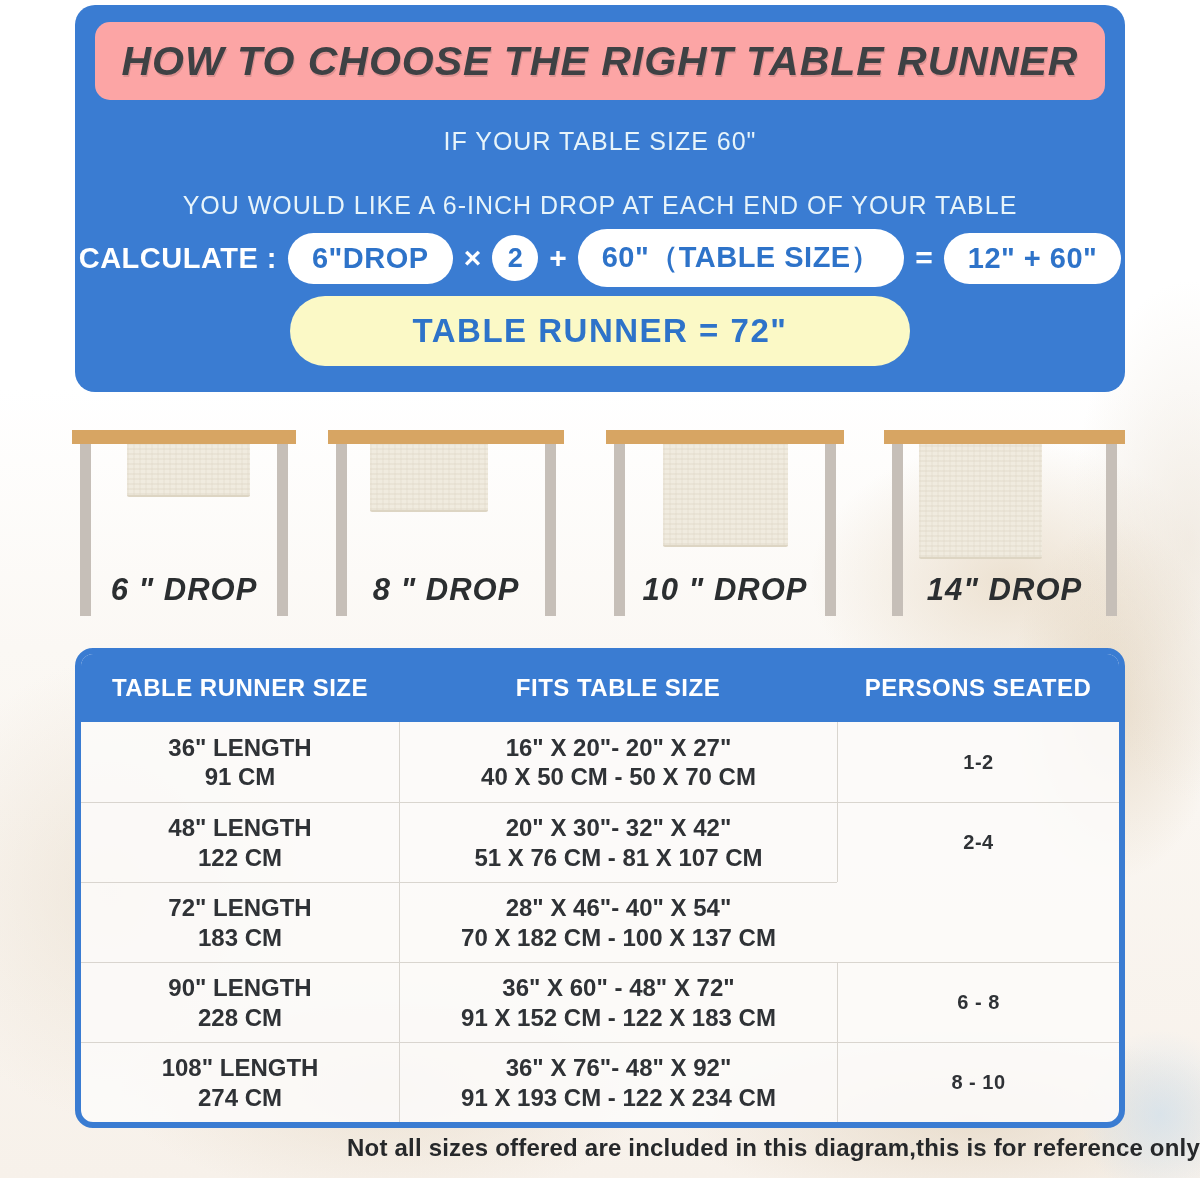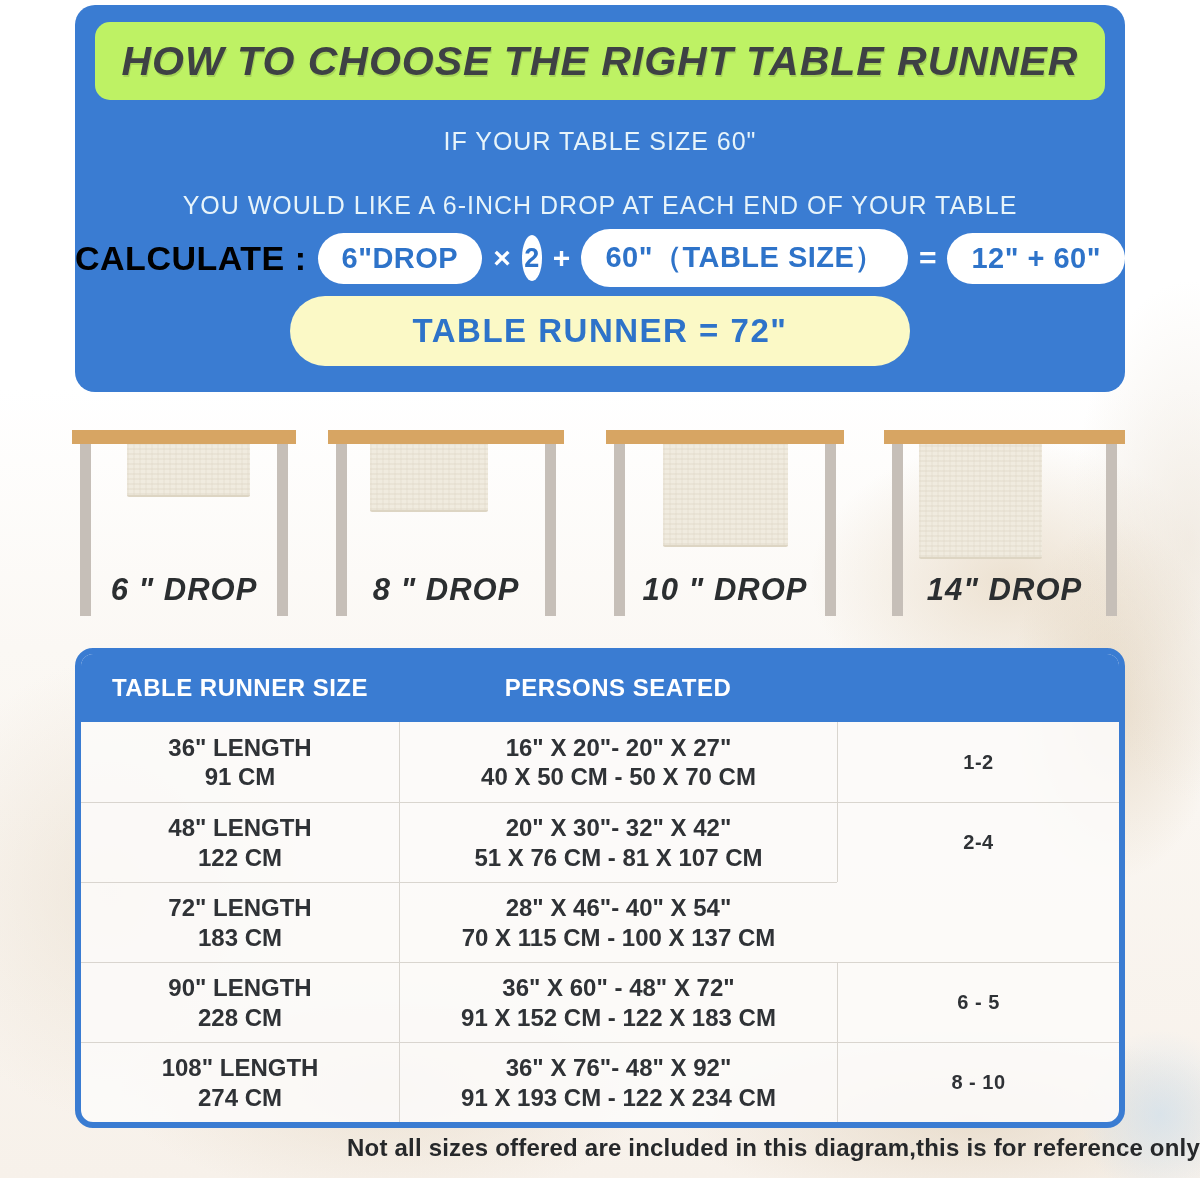--- a/index.html
+++ b/index.html
@@ -11,31 +11,31 @@
   .b2{left:1010px;top:520px;width:210px;height:360px;background:radial-gradient(closest-side,rgba(217,198,170,.55),rgba(217,198,170,0));}
   .b3{left:-80px;top:660px;width:380px;height:460px;background:radial-gradient(closest-side,rgba(230,218,200,.5),rgba(230,218,200,0));}
   .b4{left:120px;top:980px;width:540px;height:220px;background:radial-gradient(closest-side,rgba(228,214,194,.55),rgba(228,214,194,0));}
   .b5{left:680px;top:1030px;width:580px;height:180px;background:radial-gradient(closest-side,rgba(222,206,183,.55),rgba(222,206,183,0));}
   .b6{left:1070px;top:280px;width:240px;height:520px;background:radial-gradient(closest-side,rgba(233,224,211,.55),rgba(233,224,211,0));}
   .b7{left:1080px;top:1030px;width:160px;height:170px;background:radial-gradient(closest-side,rgba(205,223,238,.65),rgba(205,223,238,0));}
 
   
   .top-panel{position:absolute;z-index:1;left:75px;top:5px;width:1050px;height:387px;
              background:#3A7CD2;border-radius:20px;}
-  .title-box{position:absolute;left:20px;right:20px;top:17px;height:78px;background:#bef264;
+  .title-box{position:absolute;left:20px;right:20px;top:17px;height:78px;background:#fca5a5;
              border-radius:15px;display:flex;align-items:center;justify-content:center;}
   .title-box h1{margin:0;font-size:41px;font-weight:bold;font-style:italic;color:#3E4144;
                 letter-spacing:1px;text-shadow:1px 2px 0 rgba(0,0,0,.12);white-space:nowrap;}
   .intro{position:absolute;left:0;width:100%;text-align:center;color:#E7F4FA;
          font-size:25px;letter-spacing:1px;white-space:nowrap;}
   .intro1{top:122px;}
   .intro2{top:158px;margin-top:28px;}
   .calc{position:absolute;top:224px;left:0;right:0;height:58px;display:flex;
         align-items:center;justify-content:center;gap:11px;}
-  .calc-label{color:#000000;font-size:34px;font-weight:bold;letter-spacing:.5px;white-space:nowrap;}
+  .calc-label{color:#ffffff;font-size:29px;font-weight:bold;letter-spacing:.5px;white-space:nowrap;}
   .pill{background:#ffffff;color:#2E73C9;font-size:29px;font-weight:bold;border-radius:999px;
         padding:9px 24px;white-space:nowrap;letter-spacing:.5px;}
   .op{color:#ffffff;font-size:30px;font-weight:bold;}
   .circle{width:46px;height:46px;background:#ffffff;color:#2E73C9;border-radius:50%;
           display:flex;align-items:center;justify-content:center;font-size:27px;font-weight:bold;}
   .result{position:absolute;top:291px;left:50%;transform:translateX(-50%);width:620px;height:70px;
           background:#FBF9C6;border-radius:999px;display:flex;align-items:center;justify-content:center;
           color:#2E73C9;font-size:33px;font-weight:bold;letter-spacing:1.5px;white-space:nowrap;}
 
   
@@ -137,20 +137,21 @@
     <div class="runner"></div>
     <div class="tabletop"></div>
     <div class="leg leg-l"></div>
     <div class="leg leg-r"></div>
     <div class="drop-label">14" DROP</div>
   </div>
 
   <section class="size-panel">
     <div class="size-head">
       <div class="hcell">TABLE RUNNER SIZE</div>
+      <div class="hcell">FITS TABLE SIZE</div>
       <div class="hcell">PERSONS SEATED</div>
     </div>
 
     <div class="size-row">
       <div class="cell">
         <span class="ln">36" LENGTH</span>
         <span class="ln">91 CM</span>
       </div>
       <div class="cell mid">
         <span class="ln">16" X 20"- 20" X 27"</span>
@@ -175,35 +176,35 @@
       </div>
     </div>
 
     <div class="size-row">
       <div class="cell">
         <span class="ln">72" LENGTH</span>
         <span class="ln">183 CM</span>
       </div>
       <div class="cell mid">
         <span class="ln">28" X 46"- 40" X 54"</span>
-        <span class="ln">70 X 115 CM - 100 X 137 CM</span>
+        <span class="ln">70 X 182 CM - 100 X 137 CM</span>
       </div>
     </div>
 
     <div class="size-row">
       <div class="cell">
         <span class="ln">90" LENGTH</span>
         <span class="ln">228 CM</span>
       </div>
       <div class="cell mid">
         <span class="ln">36" X 60" - 48" X 72"</span>
         <span class="ln">91 X 152 CM - 122 X 183 CM</span>
       </div>
       <div class="cell last">
-        <span class="ln">6 - 5</span>
+        <span class="ln">6 - 8</span>
       </div>
     </div>
 
     <div class="size-row">
       <div class="cell">
         <span class="ln">108" LENGTH</span>
         <span class="ln">274 CM</span>
       </div>
       <div class="cell mid">
         <span class="ln">36" X 76"- 48" X 92"</span>

